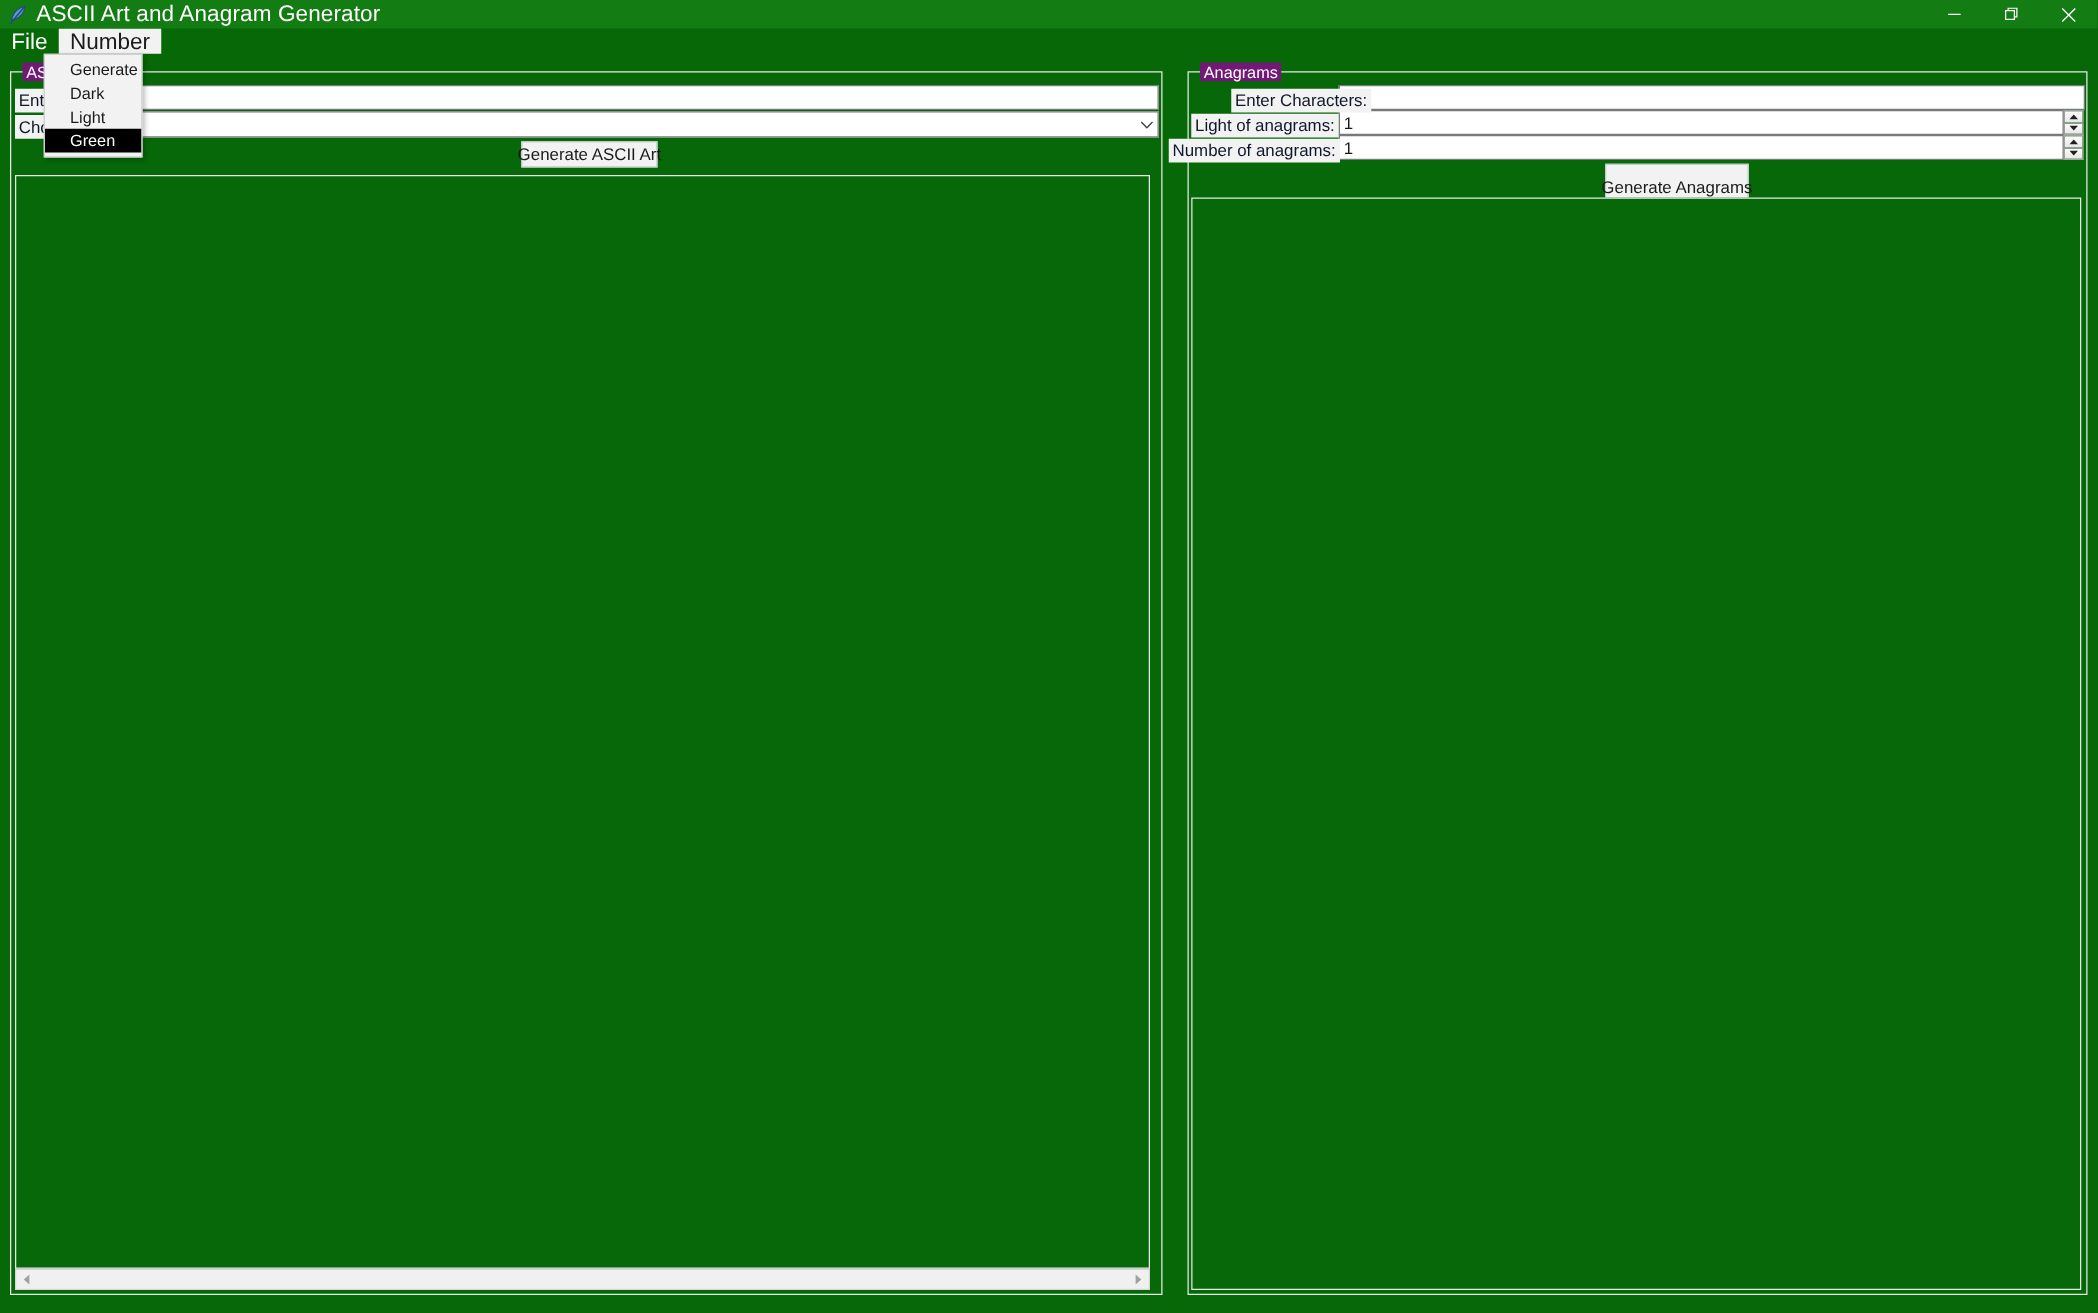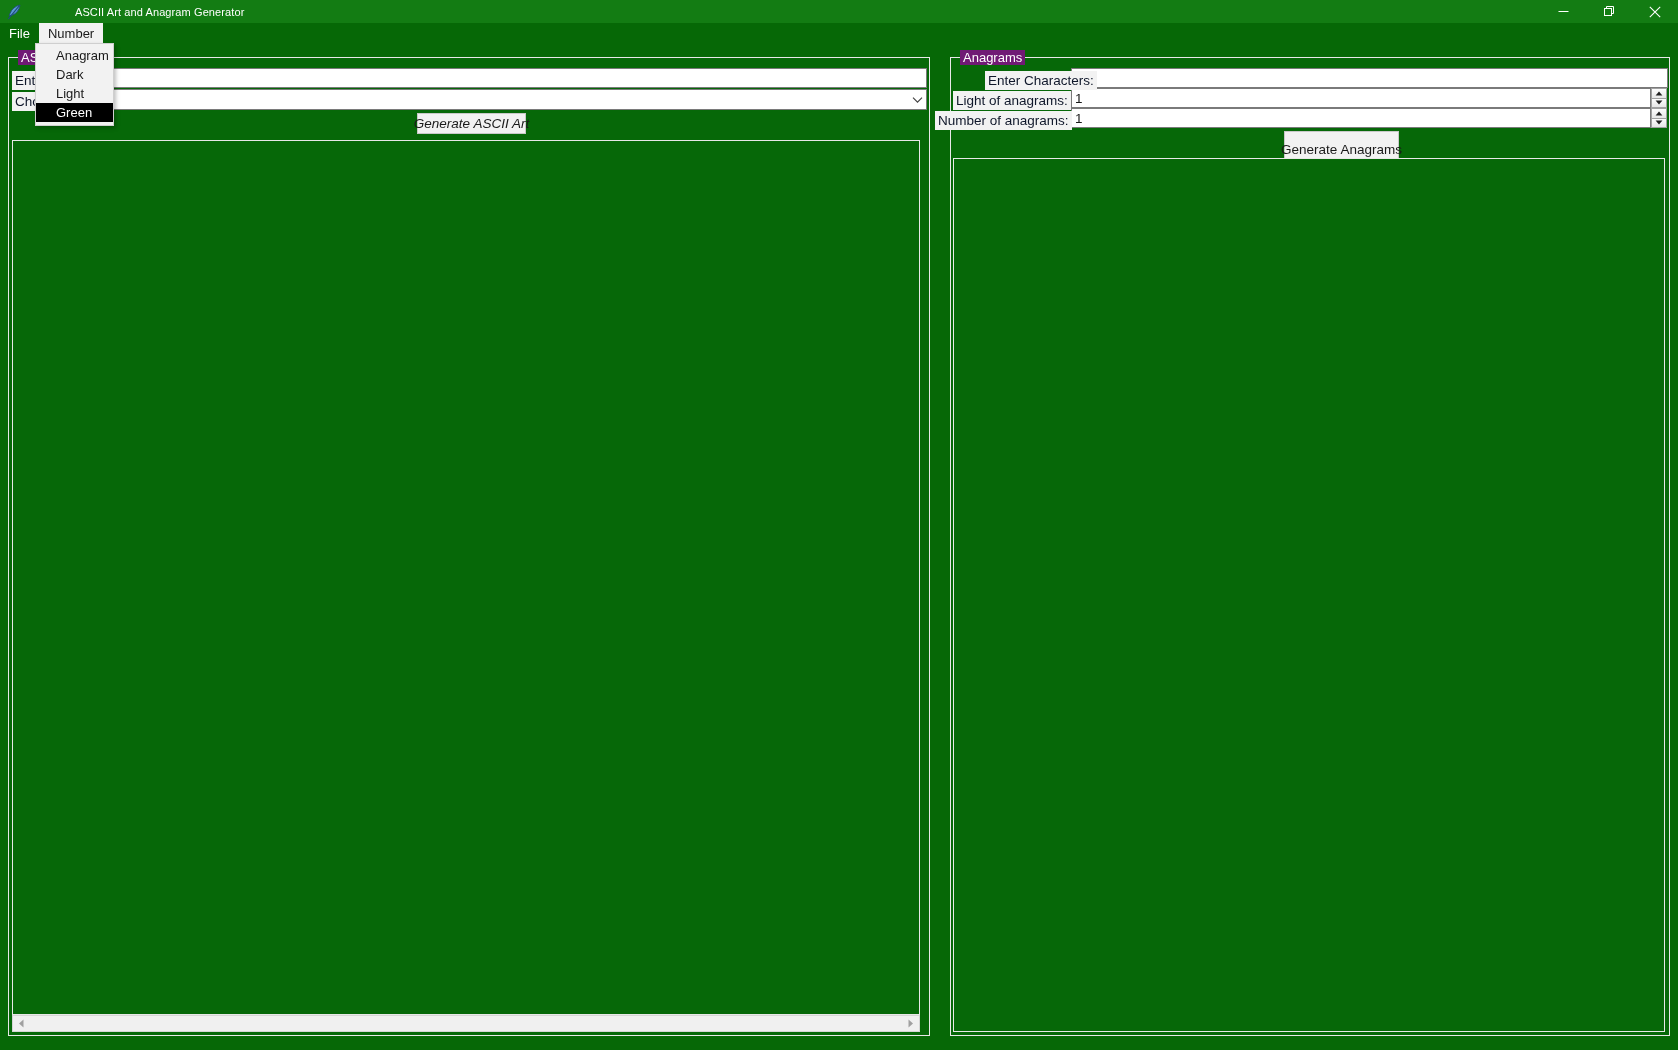--- a/index.html
+++ b/index.html
@@ -23,24 +23,23 @@
   }
   .title-icon {
     width: 18px; height: 18px;
     margin-left: 5px;
     margin-right: 6px;
     display: flex; align-items: center; justify-content: center;
     flex: 0 0 auto;
   }
   .title-text {
     color: #ffffff;
-    font-size: 11px;
+    font-size: 18px;
     letter-spacing: 0.1px;
     white-space: nowrap;
-    margin-left: 46px;
   }
   .win-controls {
     margin-left: auto;
     display: flex;
     height: 23px;
   }
   .win-btn {
     width: 46px; height: 23px;
     display: flex; align-items: center; justify-content: center;
   }
@@ -52,21 +51,21 @@
     width: 1678px; height: 20px;
     background: #066806;
     display: flex;
     align-items: center;
   }
   .menu-item {
     height: 20px;
     padding: 0 9px;
     display: flex; align-items: center;
     color: #ffffff;
-    font-size: 13px;
+    font-size: 18px;
     white-space: nowrap;
   }
   .menu-item.open {
     background: #f2f2f2;
     color: #1a1a1a;
   }
 
   
   .dropdown {
     position: absolute;
@@ -279,21 +278,21 @@
 <div class="field-label" style="left:12px; top:92px;">Cho</div>
 <div class="combobox" style="left:42px; top:89px; width:885px;">
   <span class="combo-value"></span>
   <span class="combo-arrow">
     <svg width="11" height="8" viewBox="0 0 11 8">
         <path d="M1 1.6 L5.5 6.2 L10 1.6" fill="none" stroke="#404040" stroke-width="1.1"></path>
       </svg>
   </span>
 </div>
 
-<div class="btn" style="left:417px; top:113px; width:109px; height:21px;font-style:italic;">Generate ASCII Art</div>
+<div class="btn" style="left:417px; top:113px; width:109px; height:21px;">Generate ASCII Art</div>
 
 <div class="output-area" style="left:12px; top:140px; width:908px; height:875px;"></div>
 
 <div class="hscroll" style="left:12px; top:1015px; width:908px;">
   <span class="hscroll-arrow">
     <svg width="7" height="9" viewBox="0 0 7 9">
         <path d="M5.5 0.5 L1 4.5 L5.5 8.5 Z" fill="#a0a0a0"></path>
       </svg>
   </span>
   <span class="hscroll-track"></span>
@@ -339,17 +338,17 @@
         <path d="M4 4.4 L0.6 0.6 L7.4 0.6 Z" fill="#202020"></path>
       </svg>
   </span>
 </div>
 
 <div class="btn" style="left:1252px; top:131px; width:115px; height:36px;margin-left:32px;">Generate Anagrams</div>
 
 <div class="output-area" style="left:953px; top:158px; width:712px; height:874px;"></div>
 
 <div class="dropdown">
-  <div class="dd-item">Anagram</div>
+  <div class="dd-item">Generate</div>
   <div class="dd-item">Dark</div>
   <div class="dd-item">Light</div>
   <div class="dd-item selected">Green</div>
 </div>
 
 </body></html>

